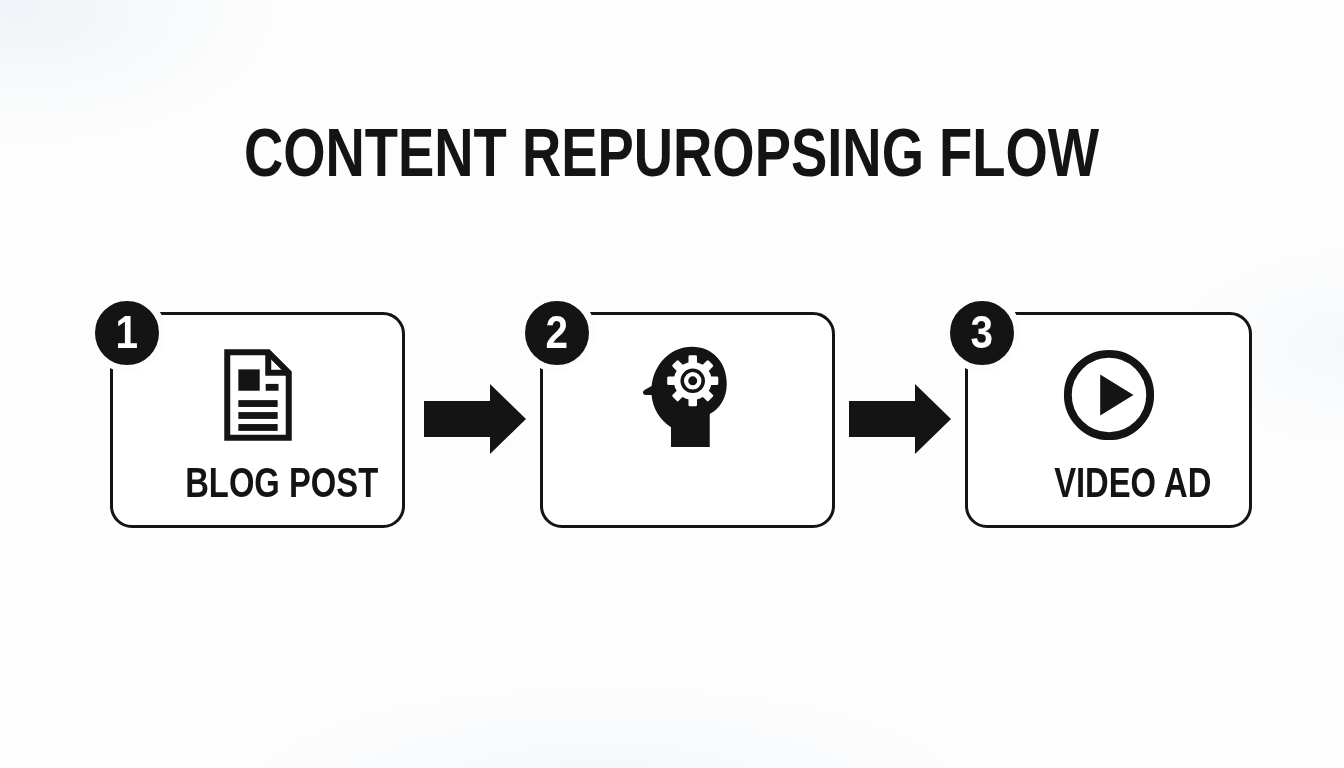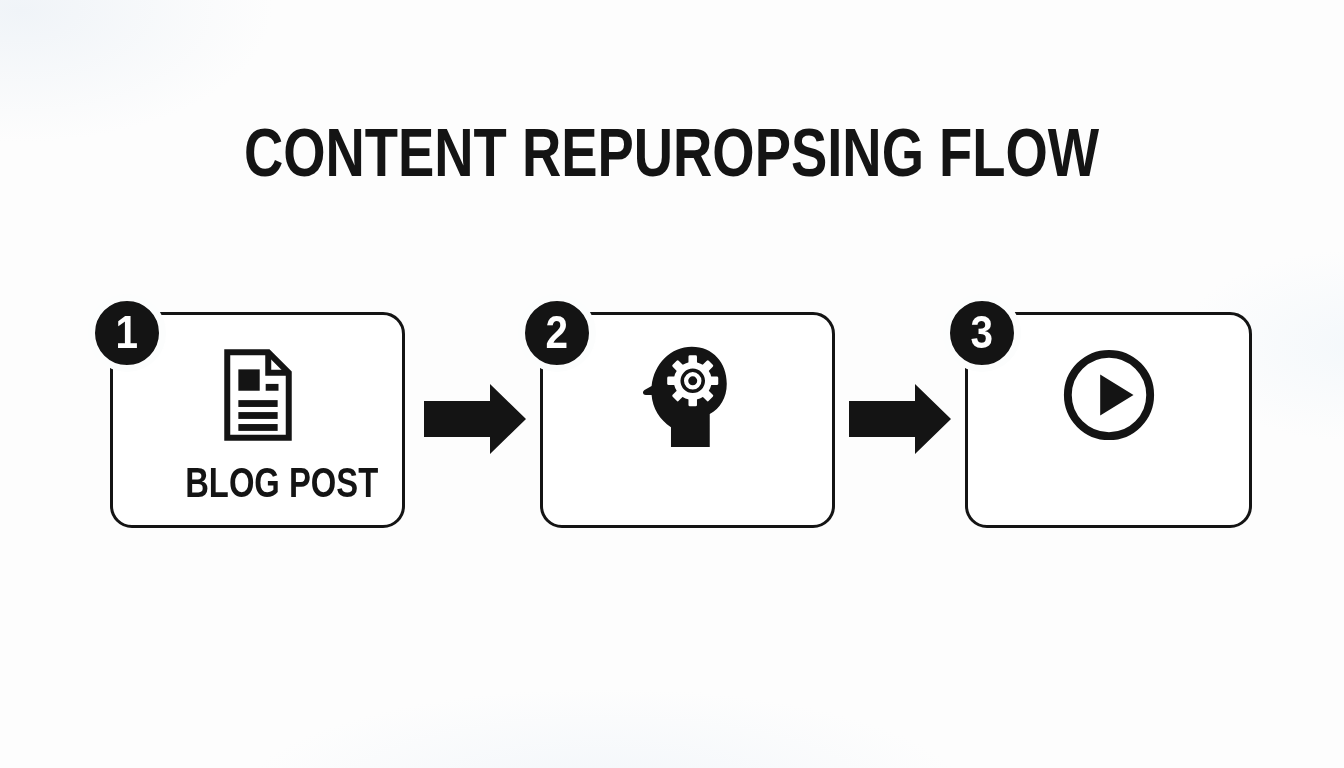--- a/index.html
+++ b/index.html
@@ -168,15 +168,16 @@
   <div class="step step-3">
     <div class="badge">
       <span class="badge-num">3</span>
     </div>
     <div class="icon-wrap">
       <svg width="98" height="98" viewBox="0 0 100 100" aria-hidden="true">
         <circle cx="50" cy="50" r="42" fill="none" stroke="#141414" stroke-width="8"></circle>
         <polygon points="41,29 41,71 75,50" fill="#141414"></polygon>
       </svg>
     </div>
+    <div class="step-label"><span class="condense">VIDEO AD</span></div>
   </div>
 
 </div>
 
 </body></html>

